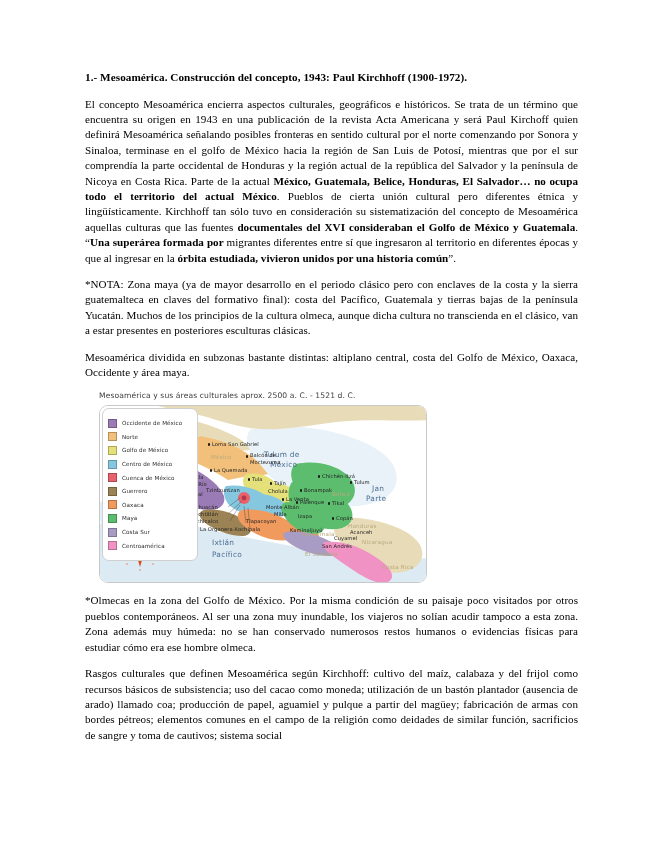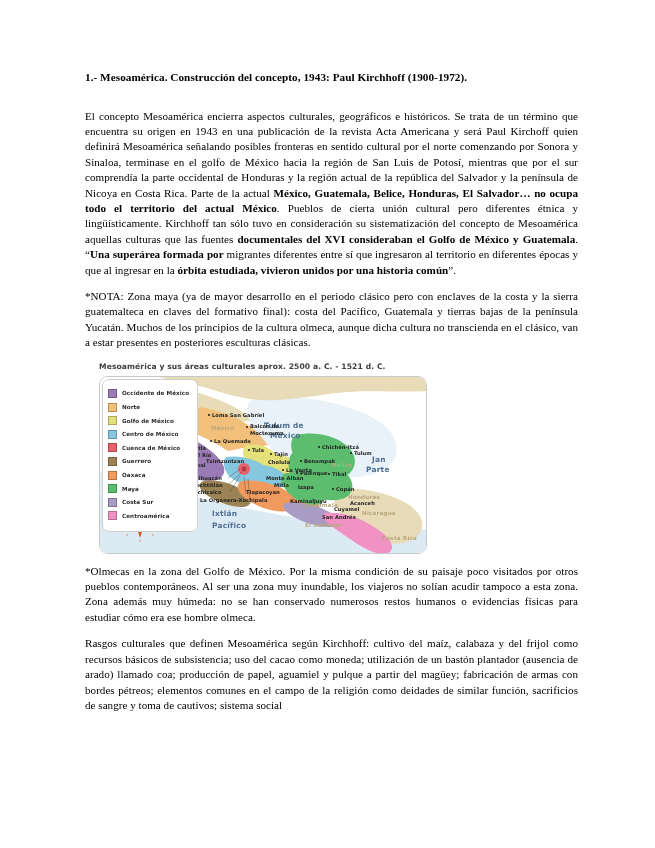--- a/index.html
+++ b/index.html
@@ -23,39 +23,38 @@
     font-size: 11.6px;
     font-weight: bold;
     margin: 0 0 14px 0;
     text-decoration: underline;
     letter-spacing: 0.15px;
     line-height: 1.3;
   }
   h2.section-title {
     font-size: 11.2px;
     font-weight: bold;
-    margin: 0 0 24px 0;
+    margin: 0 0 12px 0;
     line-height: 1.3;
     letter-spacing: 0.05px;
   }
   p.body-text {
     font-size: 11.1px;
     line-height: 15.4px;
     margin: 0 0 11px 0;
     text-align: justify;
     text-justify: inter-word;
     letter-spacing: 0.02px;
   }
   p.body-text b { font-weight: bold; }
 
   
   .figure {
     margin: 2px 0 10px 0;
     padding-left: 14px;
-    font-weight: bold;
   }
   .fig-caption {
     font-family: "DejaVu Sans", "Liberation Sans", sans-serif;
     font-size: 7.6px;
     color: #3d3d3d;
     margin-bottom: 5px;
     letter-spacing: 0.1px;
   }
   .map-frame {
     position: relative;
@@ -137,20 +136,21 @@
 
 <div class="page">
 
 
   <h2 class="section-title">1.- Mesoamérica. Construcción del concepto, 1943: Paul Kirchhoff (1900-1972).</h2>
 
   <p class="body-text"><span>El concepto Mesoamérica encierra aspectos culturales, geográficos e históricos. Se trata de un término que encuentra su origen en 1943 en una publicación de la revista Acta Americana y será Paul Kirchoff quien definirá Mesoamérica señalando posibles fronteras en sentido cultural por el norte comenzando por Sonora y Sinaloa, terminase en el golfo de México hacia la región de San Luis de Potosí, mientras que por el sur comprendía la parte occidental de Honduras y la región actual de la república del Salvador y la península de Nicoya en Costa Rica. Parte de la actual </span><b>México, Guatemala, Belice, Honduras, El Salvador… no ocupa todo el territorio del actual México</b><span>. Pueblos de cierta unión cultural pero diferentes étnica y lingüísticamente. Kirchhoff tan sólo tuvo en consideración su sistematización del concepto de Mesoamérica aquellas culturas que las fuentes </span><b>documentales del XVI consideraban el Golfo de México y Guatemala</b><span>. “</span><b>Una superárea formada por</b><span> migrantes diferentes entre sí que ingresaron al territorio en diferentes épocas y que al ingresar en la </span><b>órbita estudiada, vivieron unidos por una historia común</b><span>”.</span></p>
 
   <p class="body-text">*NOTA: Zona maya (ya de mayor desarrollo en el periodo clásico pero con enclaves de la costa y la sierra guatemalteca en claves del formativo final): costa del Pacífico, Guatemala y tierras bajas de la península Yucatán. Muchos de los principios de la cultura olmeca, aunque dicha cultura no transcienda en el clásico, van a estar presentes en posteriores esculturas clásicas.</p>
 
+  <p class="body-text">Mesoamérica dividida en subzonas bastante distintas: altiplano central, costa del Golfo de México, Oaxaca, Occidente y área maya.</p>
 
   <div class="figure">
     <div class="fig-caption">Mesoamérica y sus áreas culturales aprox. 2500 a. C. - 1521 d. C.</div>
 
     <div class="map-frame">
 
       <svg class="map-canvas" viewBox="0 0 328 178" width="328" height="178">
 
         <rect x="0" y="0" width="328" height="178" fill="#ffffff"></rect>
 

